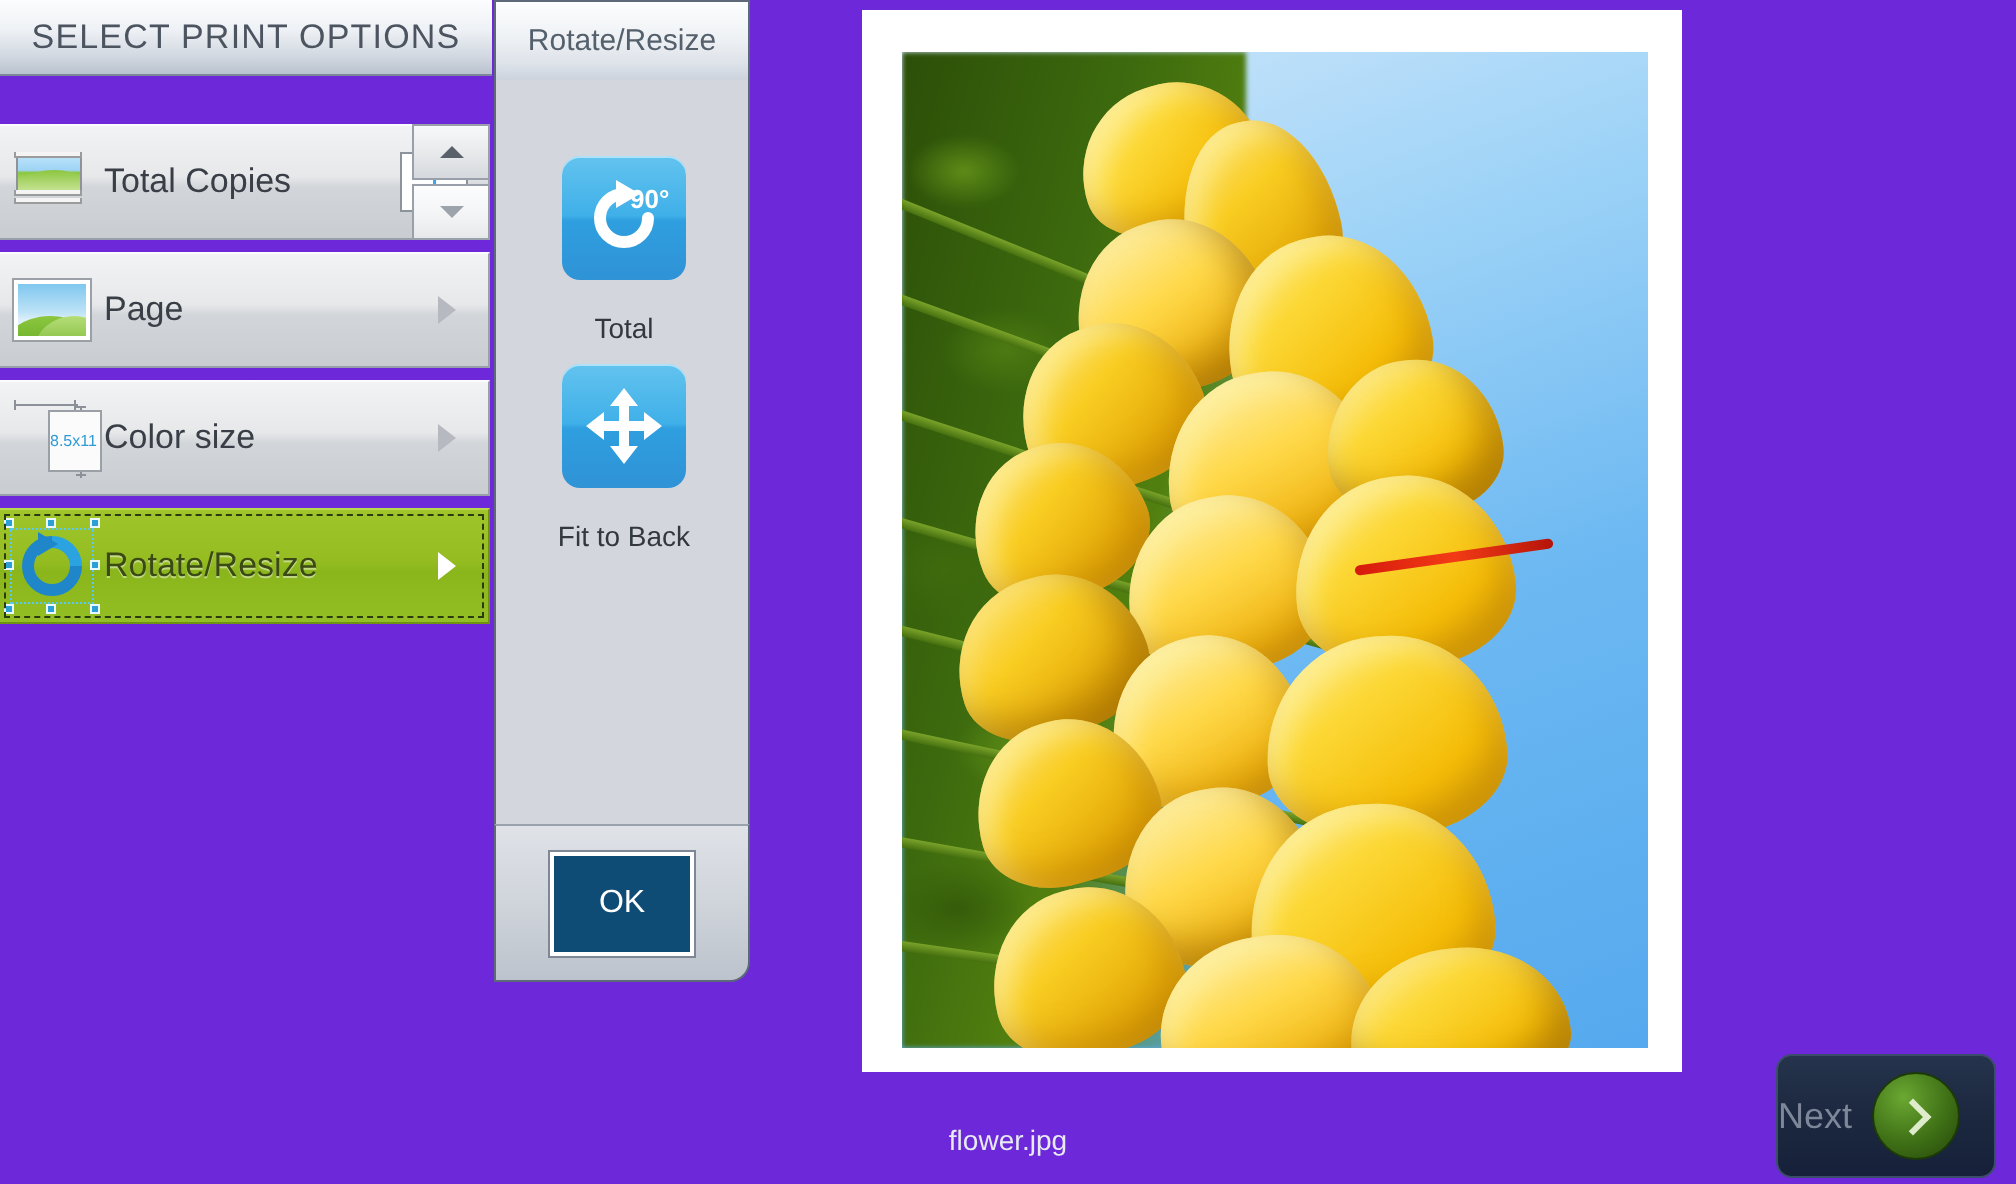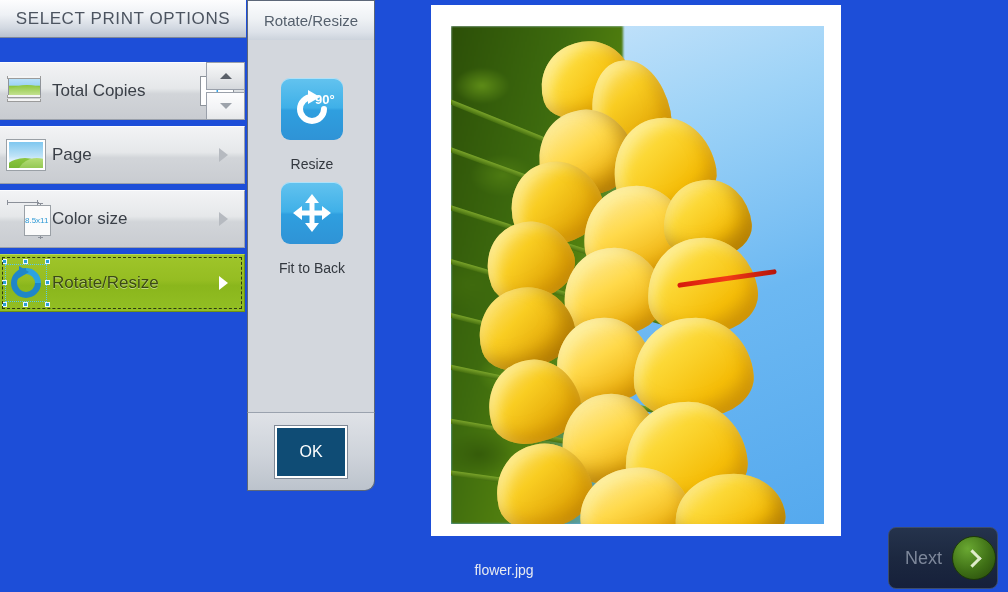--- a/index.html
+++ b/index.html
@@ -2,21 +2,21 @@
 <html><head>
 <meta charset="utf-8">
 <style>
   * { box-sizing: border-box; margin: 0; padding: 0; }
   html, body {
     width: 1008px; height: 592px;
     background: #111d33;
     font-family: "Liberation Sans", sans-serif;
     overflow: hidden;
   }
-  #app { position: relative; width: 1008px; height: 592px; background: #1d4ed8; }
+  #app { position: relative; width: 1008px; height: 592px; background: #6d28d9; }
 
   
   .sidebar { position: absolute; left: 0; top: 0; width: 246px; height: 500px; }
 
   .sidebar-header {
     position: absolute; left: 0; top: 0; width: 246px; height: 38px;
     background: linear-gradient(180deg,#fdfdfe 0%,#eef1f5 40%,#d3d9e2 75%,#b9c2cf 100%);
     border-bottom: 1px solid #7d8799;
     display: flex; align-items: center; justify-content: center;
     color: #4c5460; font-size: 17px; letter-spacing: .6px;
@@ -201,21 +201,21 @@
   }
 
   
   .nav-btn {
     position:absolute; height:62px; border-radius:8px;
     background: linear-gradient(180deg,#25334c 0%,#1c2840 50%,#16203a 100%);
     border:1px solid #3c4d6b;
     display:flex; align-items:center;
   }
   .nav-btn.back { left:10px; top:527px; width:105px; padding-left:10px; }
-  .nav-btn.next { left:888px; top:527px; width:110px; padding-left:16px; }
+  .nav-btn.next { left:888px; top:527px; width:110px; }
   .nav-label { color:#7d879a; font-size:18px; }
   .circle {
     width:44px; height:44px; border-radius:50%;
     background: radial-gradient(circle at 35% 28%, #6aa832 0%, #3f7016 55%, #24460a 100%);
     border:1px solid #1c3a07;
     display:flex; align-items:center; justify-content:center;
   }
   .chev { width:13px; height:13px; border-top:3px solid #dfeccb; border-right:3px solid #dfeccb; }
   .chev.left { transform: rotate(-135deg); margin-left:4px; }
   .chev.right { transform: rotate(45deg); margin-right:4px; }
@@ -303,21 +303,21 @@
     <div class="dlg-body">
 
       <div class="tool" style="top:22px;">
         <div class="tool-btn">
           <svg width="46" height="46" viewBox="0 0 46 46">
             <path d="M23 11 A12 12 0 1 0 35 23" fill="none" stroke="#ffffff" stroke-width="6" stroke-linecap="round"></path>
             <polygon points="19,4 31,11 19,18" fill="#ffffff"></polygon>
             <text x="26" y="18" font-family="Liberation Sans, sans-serif" font-size="13" font-weight="bold" fill="#ffffff">90°</text>
           </svg>
         </div>
-        <div class="tool-label">Resize</div>
+        <div class="tool-label">Total</div>
       </div>
 
       <div class="tool" style="top:126px;">
         <div class="tool-btn">
           <svg width="42" height="42" viewBox="0 0 42 42">
             <path d="M21 2 L28 11 L23.5 11 L23.5 18.5 L31 18.5 L31 14 L40 21 L31 28 L31 23.5 L23.5 23.5 L23.5 31 L28 31 L21 40 L14 31 L18.5 31 L18.5 23.5 L11 23.5 L11 28 L2 21 L11 14 L11 18.5 L18.5 18.5 L18.5 11 L14 11 Z" fill="#ffffff"></path>
           </svg>
         </div>
         <div class="tool-label">Fit to Back</div>
       </div>

